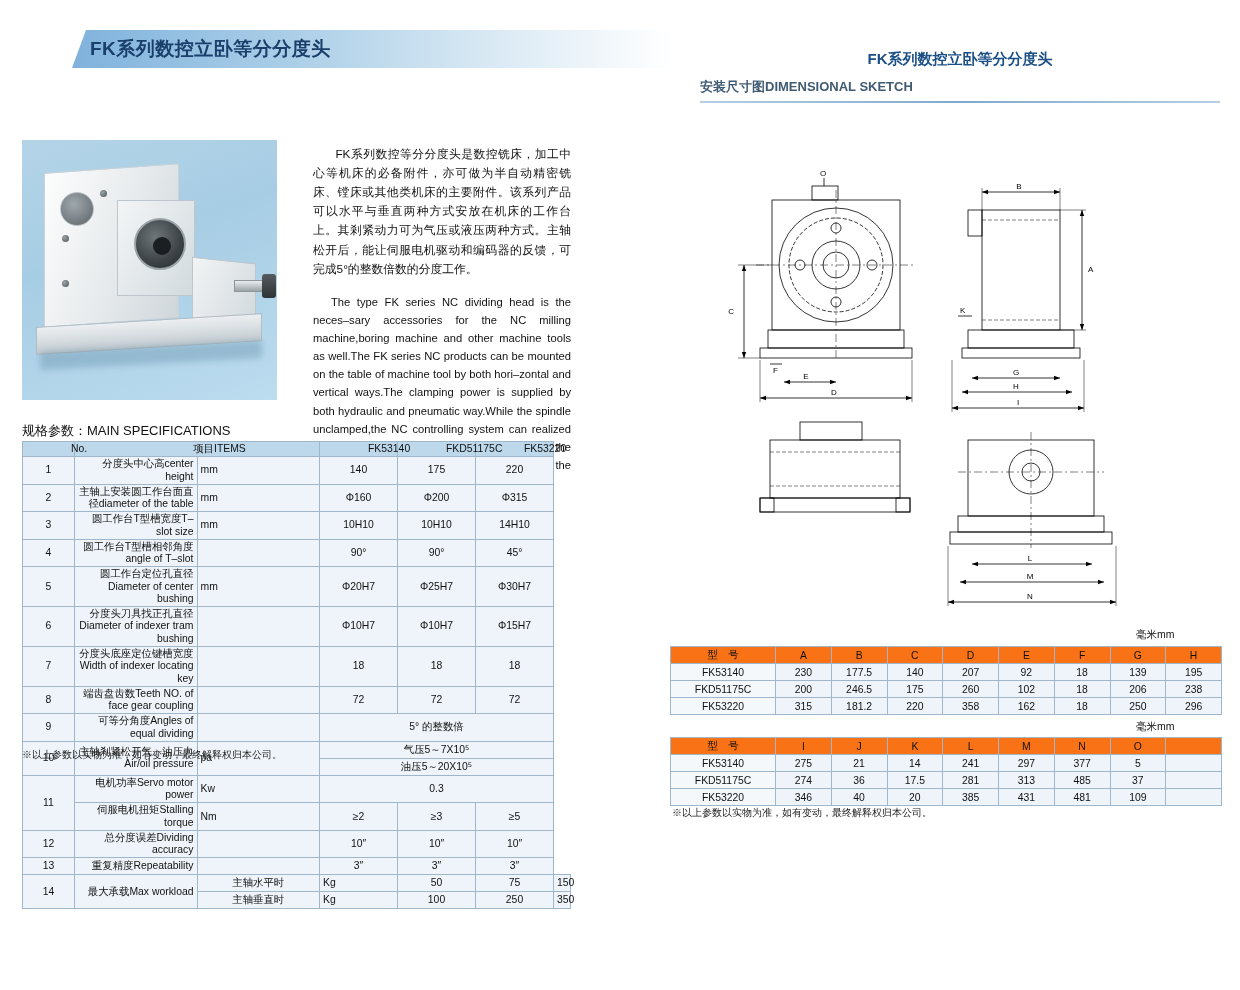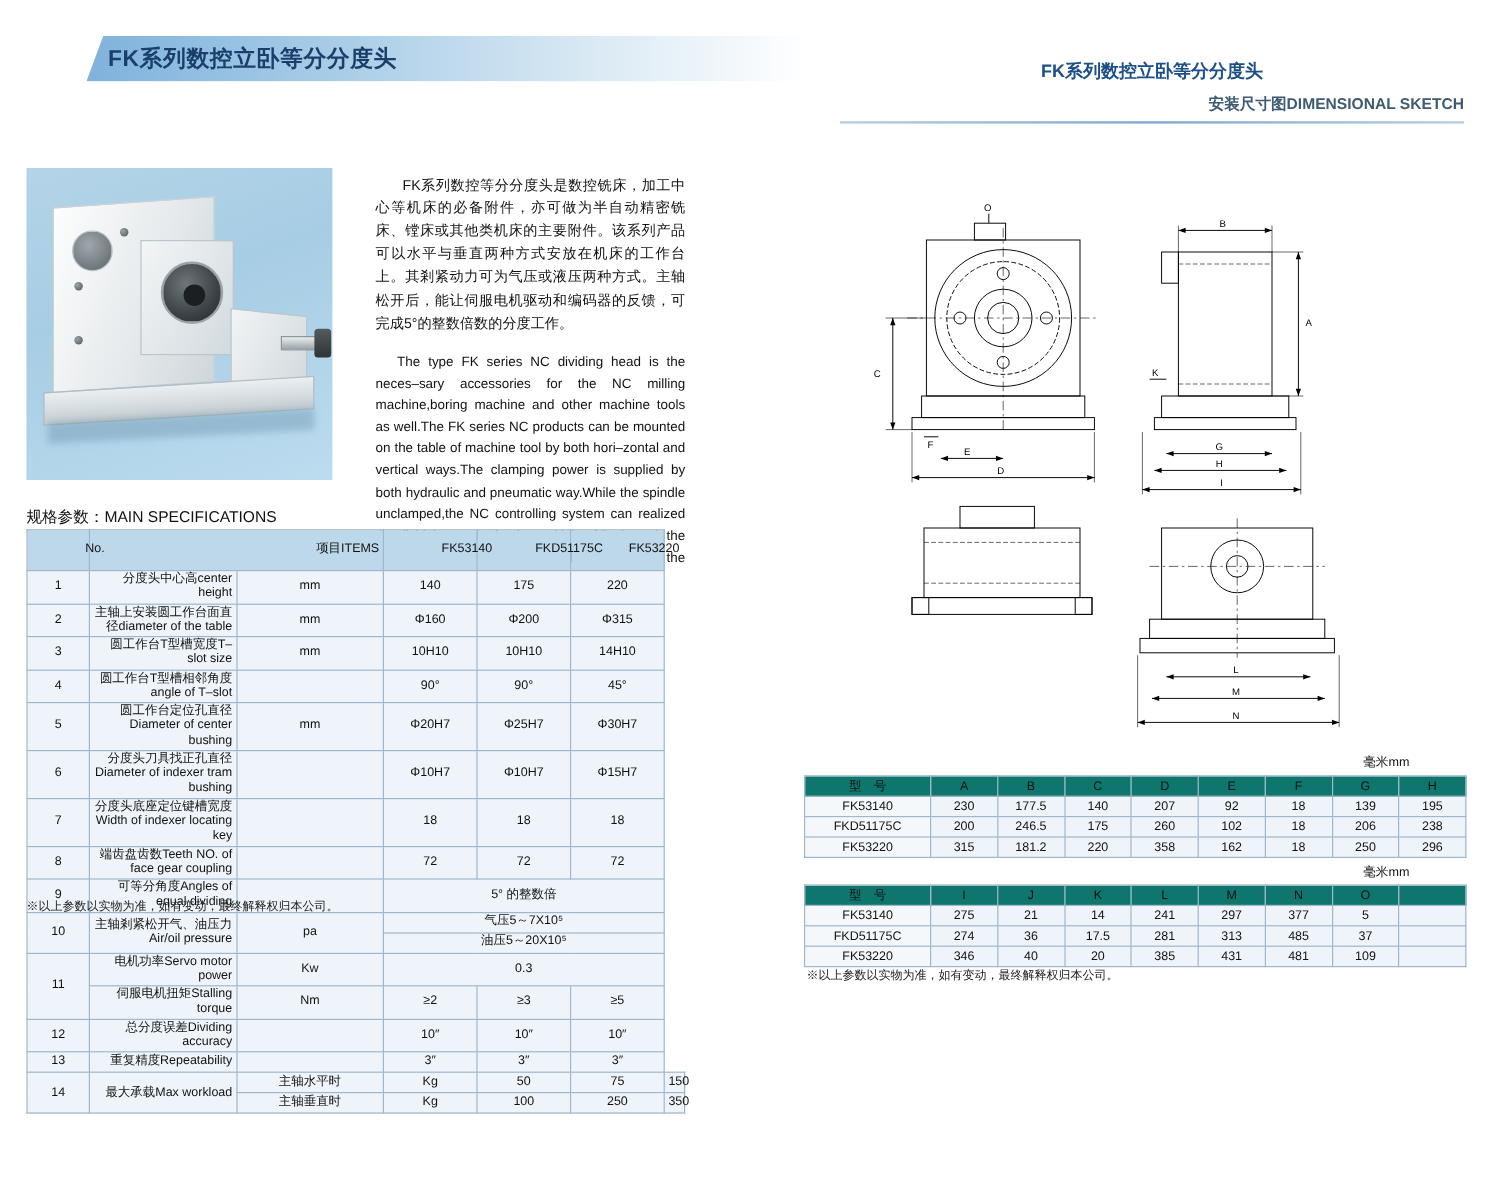--- a/index.html
+++ b/index.html
@@ -23,21 +23,21 @@
   }
   .hdr-left-sub {
     position:absolute; left:155px; top:77px; width:560px;
     font-size:13.5px; color:#5b6b78;
   }
   .hdr-right-title {
     position:absolute; left:700px; top:50px; width:520px; text-align:center;
     font-size:15px; font-weight:bold; color:#1b4f86;
   }
   .hdr-right-sub {
-    position:absolute; left:700px; top:78px; width:520px; text-align:right;
+    position:absolute; left:700px; top:78px; width:520px; text-align:left;
     font-size:13px; font-weight:bold; color:#3f5b73;
   }
   .hdr-rule {
     position:absolute; left:700px; top:101px; width:520px; height:2px;
     background:linear-gradient(to right,#b7cfe3,#7fa9cc,#b7cfe3);
   }
 
   
   .photo {
     position:absolute; left:22px; top:140px; width:255px; height:260px;
@@ -119,25 +119,25 @@
   table.spec {
     position:absolute; left:22px; top:441px; width:549px;
     border-collapse:collapse; font-size:10.4px; color:#111;
     table-layout:fixed;
   }
   table.spec td, table.spec th {
     border:1px solid #9fb7cc; padding:1px 3px; height:17px; line-height:1.18;
     background:#eef4f9;
   }
   table.spec thead th {
-    background:#bcd8ea; font-weight:normal; text-align:right; height:34px;padding-left:48px;
+    background:#bcd8ea; font-weight:normal; text-align:center; height:15px;padding-left:48px;
   }
   .c-no { width:20px; text-align:center; }
   .c-item { width:245px; text-align:right; padding-left:3px; }
-  .c-unit { width:26px; text-align:center; }
+  .c-unit { width:26px; }
   .c-val { width:78px; text-align:center; }
   .note {
     position:absolute; left:22px; top:748px; font-size:10px; color:#222;
   }
   .sub-label { text-align:center; }
 
   
   .sketch {
     position:absolute; left:672px; top:120px; width:552px; height:500px;
   }
@@ -147,21 +147,21 @@
   .mm1 { position:absolute; left:1136px; top:628px; font-size:10.5px; color:#111; }
   .mm2 { position:absolute; left:1136px; top:720px; font-size:10.5px; color:#111; }
   table.dim {
     position:absolute; border-collapse:collapse; font-size:10.4px;
     table-layout:fixed; color:#111;
   }
   table.dim td, table.dim th {
     border:1px solid #9fb7cc; height:17px; text-align:center; padding:0 2px;
     background:#eef4f9;
   }
-  table.dim thead th { background:#0f766e; font-weight:normal; }
+  table.dim thead th { background:#f97316; font-weight:normal; }
   table.dim .model { width:105px; }
   table.dim td.model { background:#f4f8fb; }
   #dimA { left:670px; top:646px; width:552px; }
   #dimB { left:670px; top:737px; width:552px; }
   .note2 { position:absolute; left:672px; top:806px; font-size:10px; color:#222; }
 </style>
 </head>
 <body>
 
 <div class="page">

